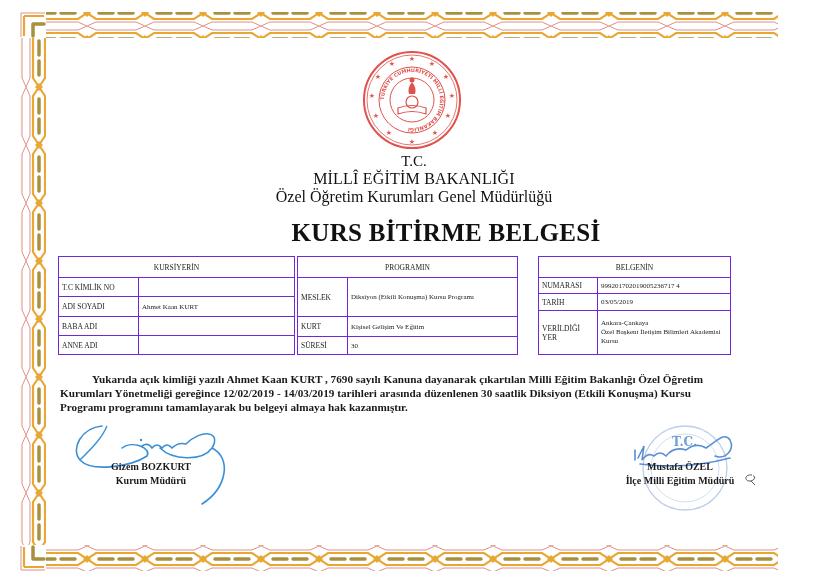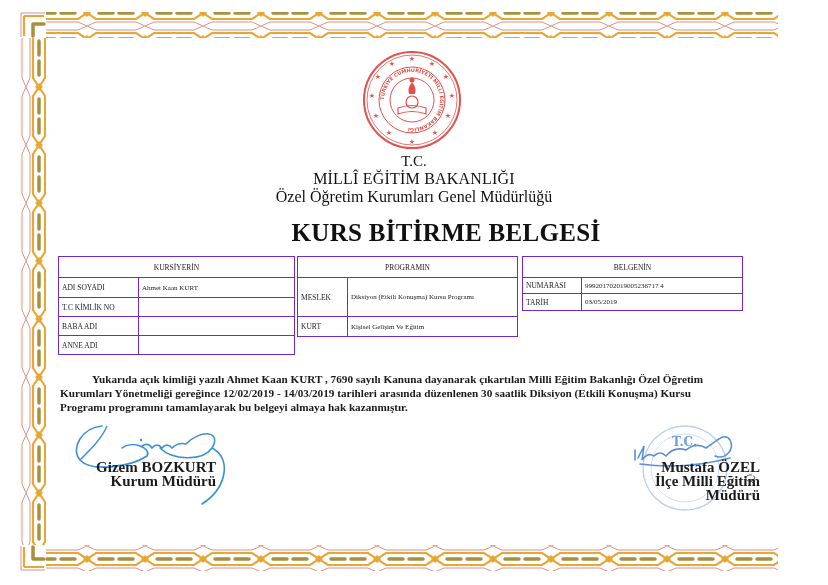--- a/index.html
+++ b/index.html
@@ -34,35 +34,35 @@
     table.info .lbl { font-size: 7.5px; }
     table.info .val { font-size: 7px; }
 
     #t1 { left: 58px; top: 256px; width: 237px; }
     #t1 td.lbl { width: 73px; }
     #t1 tr.r { height: 19px; }
 
     #t2 { left: 297px; top: 256px; width: 221px; }
     #t2 td.lbl { width: 43px; }
 
-    #t3 { left: 522px; top: 256px; width: 221px; }
+    #t3 { left: 538px; top: 256px; width: 193px; }
     #t3 td.lbl { width: 52px; }
 
     
     #body-text {
       position: absolute; left: 60px; top: 372px; width: 710px;
       font-weight: bold; font-size: 11.2px; line-height: 14px; color: #1a1a1a;
     }
     #body-text .line { white-space: nowrap; display: block; }
     #body-text .indent { padding-left: 32px; }
 
     
     .sig-name, .sig-title {
-      position: absolute; font-weight: bold; font-size: 15px; line-height: 14px;
-      text-align: right; color: #1b1b1b;
+      position: absolute; font-weight: bold; font-size: 10px; line-height: 14px;
+      text-align: center; color: #1b1b1b;
     }
     #sig-left-name { left: 86px; top: 460px; width: 130px; }
     #sig-left-title { left: 86px; top: 474px; width: 130px; }
     #sig-right-name { left: 600px; top: 460px; width: 160px; }
     #sig-right-title { left: 600px; top: 474px; width: 160px; }
     svg.overlay { position: absolute; pointer-events: none; }
   </style>
 </head>
 <body>
 
@@ -135,27 +135,27 @@
 <div id="tc" class="center-text">T.C.</div>
 <div id="ministry" class="center-text">MİLLÎ EĞİTİM BAKANLIĞI</div>
 <div id="directorate" class="center-text">Özel Öğretim Kurumları Genel Müdürlüğü</div>
 <div id="cert-title" class="center-text">KURS BİTİRME BELGESİ</div>
 
 <table id="t1" class="info">
   <tbody>
       <tr>
         <th colspan="2">KURSİYERİN</th>
       </tr>
+  <tr class="r" style="height:19px">
+        <td class="lbl">T.C KİMLİK NO</td>
+        <td class="val"></td>
+      </tr>
   <tr class="r" style="height:20px">
         <td class="lbl">ADI SOYADI</td>
         <td class="val">Ahmet Kaan KURT</td>
-      </tr>
-  <tr class="r" style="height:19px">
-        <td class="lbl">T.C KİMLİK NO</td>
-        <td class="val"></td>
       </tr>
   <tr class="r" style="height:19px">
         <td class="lbl">BABA ADI</td>
         <td class="val"></td>
       </tr>
   <tr class="r" style="height:19px">
         <td class="lbl">ANNE ADI</td>
         <td class="val"></td>
       </tr>
 </tbody>
@@ -167,35 +167,47 @@
         <th colspan="2">PROGRAMIN</th>
       </tr>
   <tr style="height:39px">
         <td class="lbl">MESLEK</td>
         <td class="val">Diksiyon (Etkili Konuşma) Kursu Programı</td>
       </tr>
   <tr style="height:20px">
         <td class="lbl">KURT</td>
         <td class="val">Kişisel Gelişim Ve Eğitim</td>
       </tr>
+  <tr style="height:18px">
+        <td class="lbl">SÜRESİ</td>
+        <td class="val">30</td>
+      </tr>
 </tbody>
   </table>
 
 <table id="t3" class="info">
   <tbody>
       <tr>
         <th colspan="2">BELGENİN</th>
       </tr>
   <tr style="height:16px">
         <td class="lbl">NUMARASI</td>
         <td class="val">999201702019005236717 4</td>
       </tr>
   <tr style="height:17px">
         <td class="lbl">TARİH</td>
         <td class="val">03/05/2019</td>
+      </tr>
+  <tr style="height:44px">
+        <td class="lbl">VERİLDİĞİ YER</td>
+    <td class="val" style="line-height:9px">
+      <div>Ankara-Çankaya</div>
+      <div>Özel Başkent İletişim Bilimleri Akademisi</div>
+      <div>Kursu</div>
+    </td>
       </tr>
 </tbody>
   </table>
 
 <div id="body-text">
   <span class="line indent">Yukarıda açık kimliği yazılı   Ahmet Kaan KURT , 7690 sayılı Kanuna dayanarak çıkartılan Milli Eğitim Bakanlığı Özel Öğretim</span>
   <span class="line">Kurumları Yönetmeliği gereğince  12/02/2019 - 14/03/2019  tarihleri arasında düzenlenen  30  saatlik  Diksiyon (Etkili Konuşma) Kursu</span>
   <span class="line">Programı programını tamamlayarak bu belgeyi almaya hak kazanmıştır.</span>
 </div>
 

